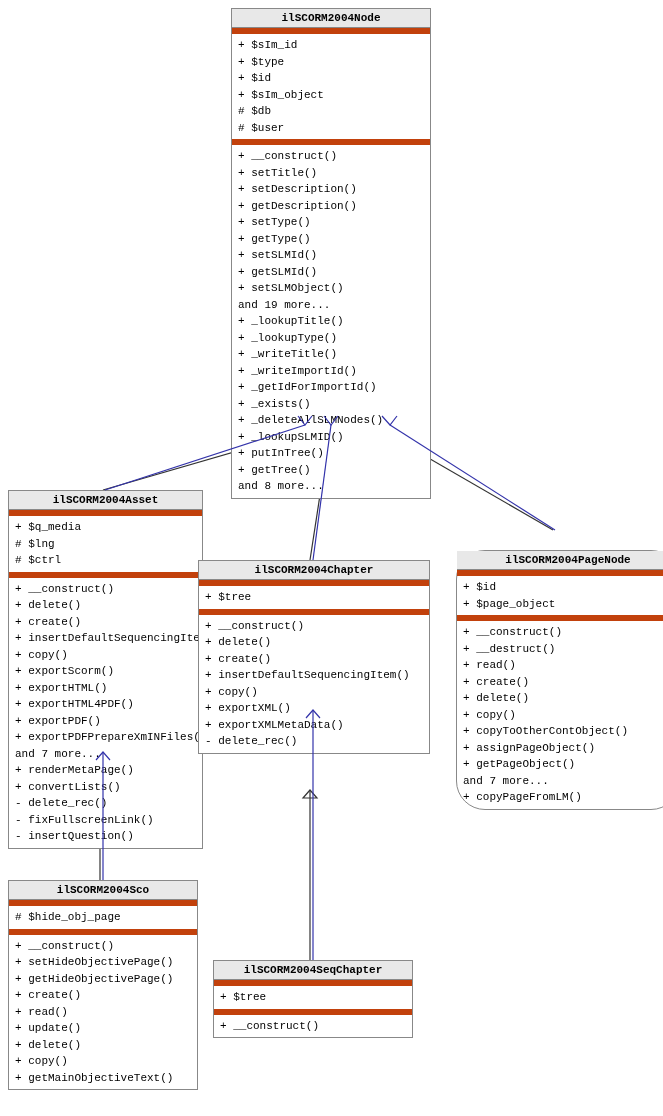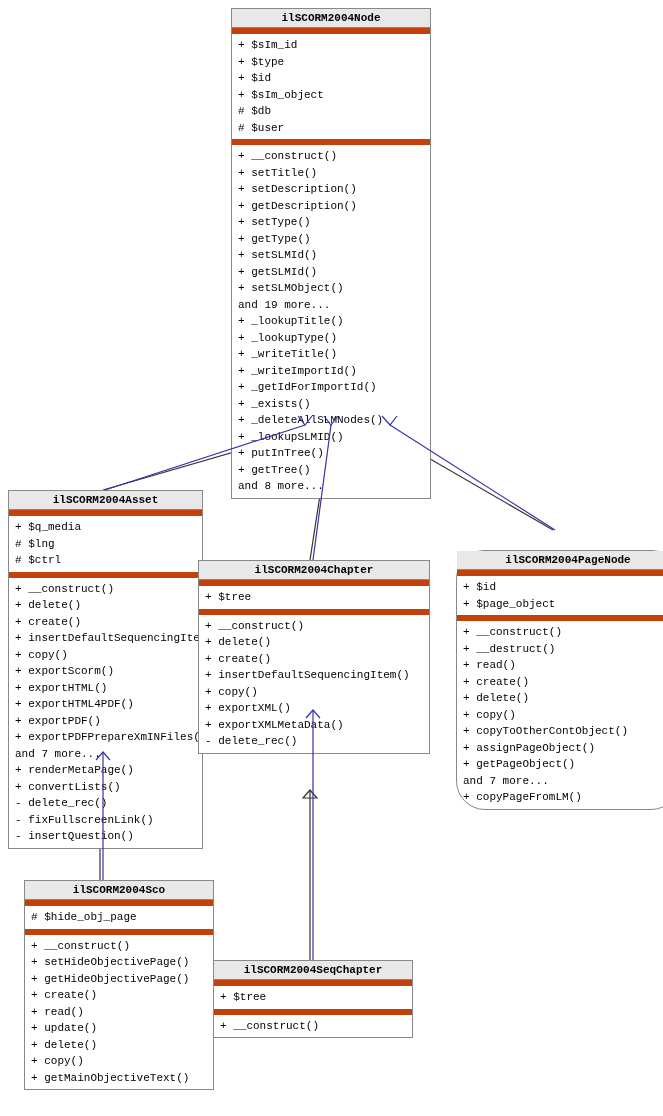--- a/index.html
+++ b/index.html
@@ -168,21 +168,21 @@
       <div class="uml-line">+ delete()</div>
       <div class="uml-line">+ copy()</div>
       <div class="uml-line">+ copyToOtherContObject()</div>
       <div class="uml-line">+ assignPageObject()</div>
       <div class="uml-line">+ getPageObject()</div>
       <div class="uml-line">and 7 more...</div>
       <div class="uml-line">+ copyPageFromLM()</div>
     </div>
   </div>
 
-  <div class="uml-box" style="left:8px; top:880px; width:190px;margin-left:16px;">
+  <div class="uml-box" style="left:8px; top:880px; width:190px;">
     <div class="uml-box-title">ilSCORM2004Sco</div>
     <div class="uml-box-section">
       <div class="uml-line"># $hide_obj_page</div>
     </div>
     <div class="uml-box-section">
       <div class="uml-line">+ __construct()</div>
       <div class="uml-line">+ setHideObjectivePage()</div>
       <div class="uml-line">+ getHideObjectivePage()</div>
       <div class="uml-line">+ create()</div>
       <div class="uml-line">+ read()</div>

